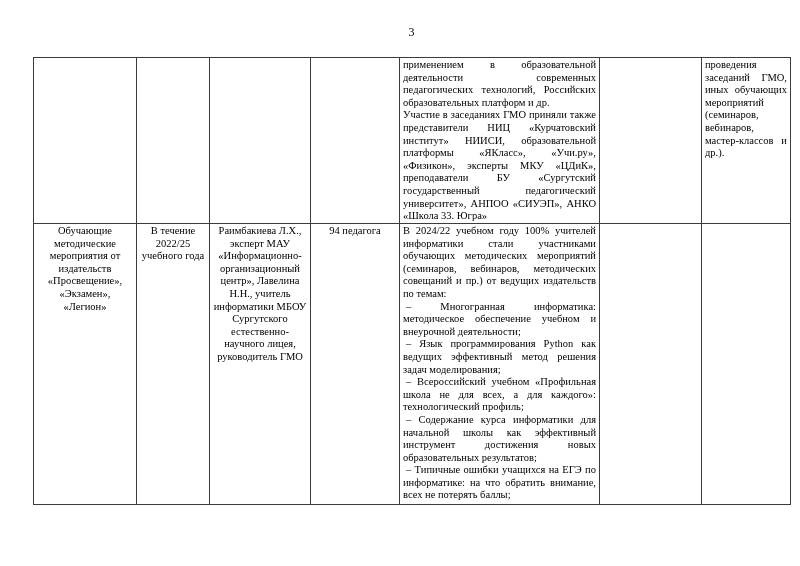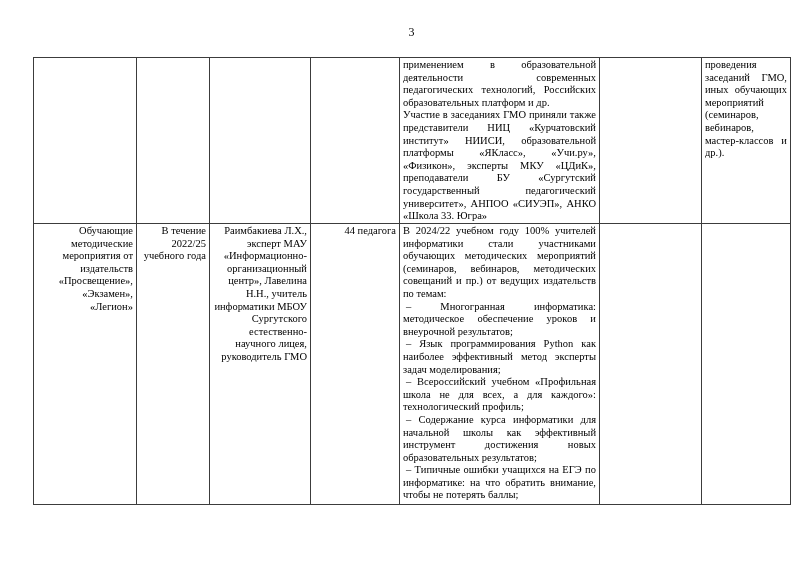--- a/index.html
+++ b/index.html
@@ -41,21 +41,21 @@
     border: 1px solid #3c3c3c;
     vertical-align: top;
     padding: 1px 3px 0 3px;
     font-size: 10.5px;
     line-height: 12.6px;
     word-wrap: break-word;
   }
   tr.row-1 { height: 166px; }
   tr.row-2 { height: 281px; }
   td p { margin: 0; padding: 0; }
-  .center  { text-align: right; }
+  .center  { text-align: center; }
   .justify { text-align: justify; }
   .list    { text-indent: 3px; }
 </style>
 </head>
 <body>
 
 <div class="sheet">
 
   <div class="page-number">3</div>
 
@@ -90,29 +90,29 @@
       <td class="center">
         <p class="center">Обучающие методические мероприятия от издательств «Просвещение», «Экзамен», «Легион»</p>
       </td>
       <td class="center">
         <p class="center">В течение 2022/25 учебного года</p>
       </td>
       <td class="center">
         <p class="center">Раимбакиева Л.Х., эксперт МАУ «Информационно-организационный центр», Лавелина Н.Н., учитель информатики МБОУ Сургутского естественно-научного лицея, руководитель ГМО</p>
       </td>
       <td class="center">
-        <p class="center">44 педагога</p>
+        <p class="center">94 педагога</p>
       </td>
       <td>
         <p class="justify">В 2024/22 учебном году 100% учителей информатики стали участниками обучающих методических мероприятий (семинаров, вебинаров, методических совещаний и пр.) от ведущих издательств по темам:</p>
-        <p class="justify list">– Многогранная информатика: методическое обеспечение уроков и внеурочной результатов;</p>
-        <p class="justify list">– Язык программирования Python как наиболее эффективный метод эксперты задач моделирования;</p>
+        <p class="justify list">– Многогранная информатика: методическое обеспечение учебном и внеурочной деятельности;</p>
+        <p class="justify list">– Язык программирования Python как ведущих эффективный метод решения задач моделирования;</p>
         <p class="justify list">– Всероссийский учебном «Профильная школа не для всех, а для каждого»: технологический профиль;</p>
         <p class="justify list">– Содержание курса информатики для начальной школы как эффективный инструмент достижения новых образовательных результатов;</p>
-        <p class="justify list">– Типичные ошибки учащихся на ЕГЭ по информатике: на что обратить внимание, чтобы не потерять баллы;</p>
+        <p class="justify list">– Типичные ошибки учащихся на ЕГЭ по информатике: на что обратить внимание, всех не потерять баллы;</p>
       </td>
       <td></td>
       <td></td>
     </tr>
   </tbody>
     </table>
 
 </div>
 
 </body></html>

